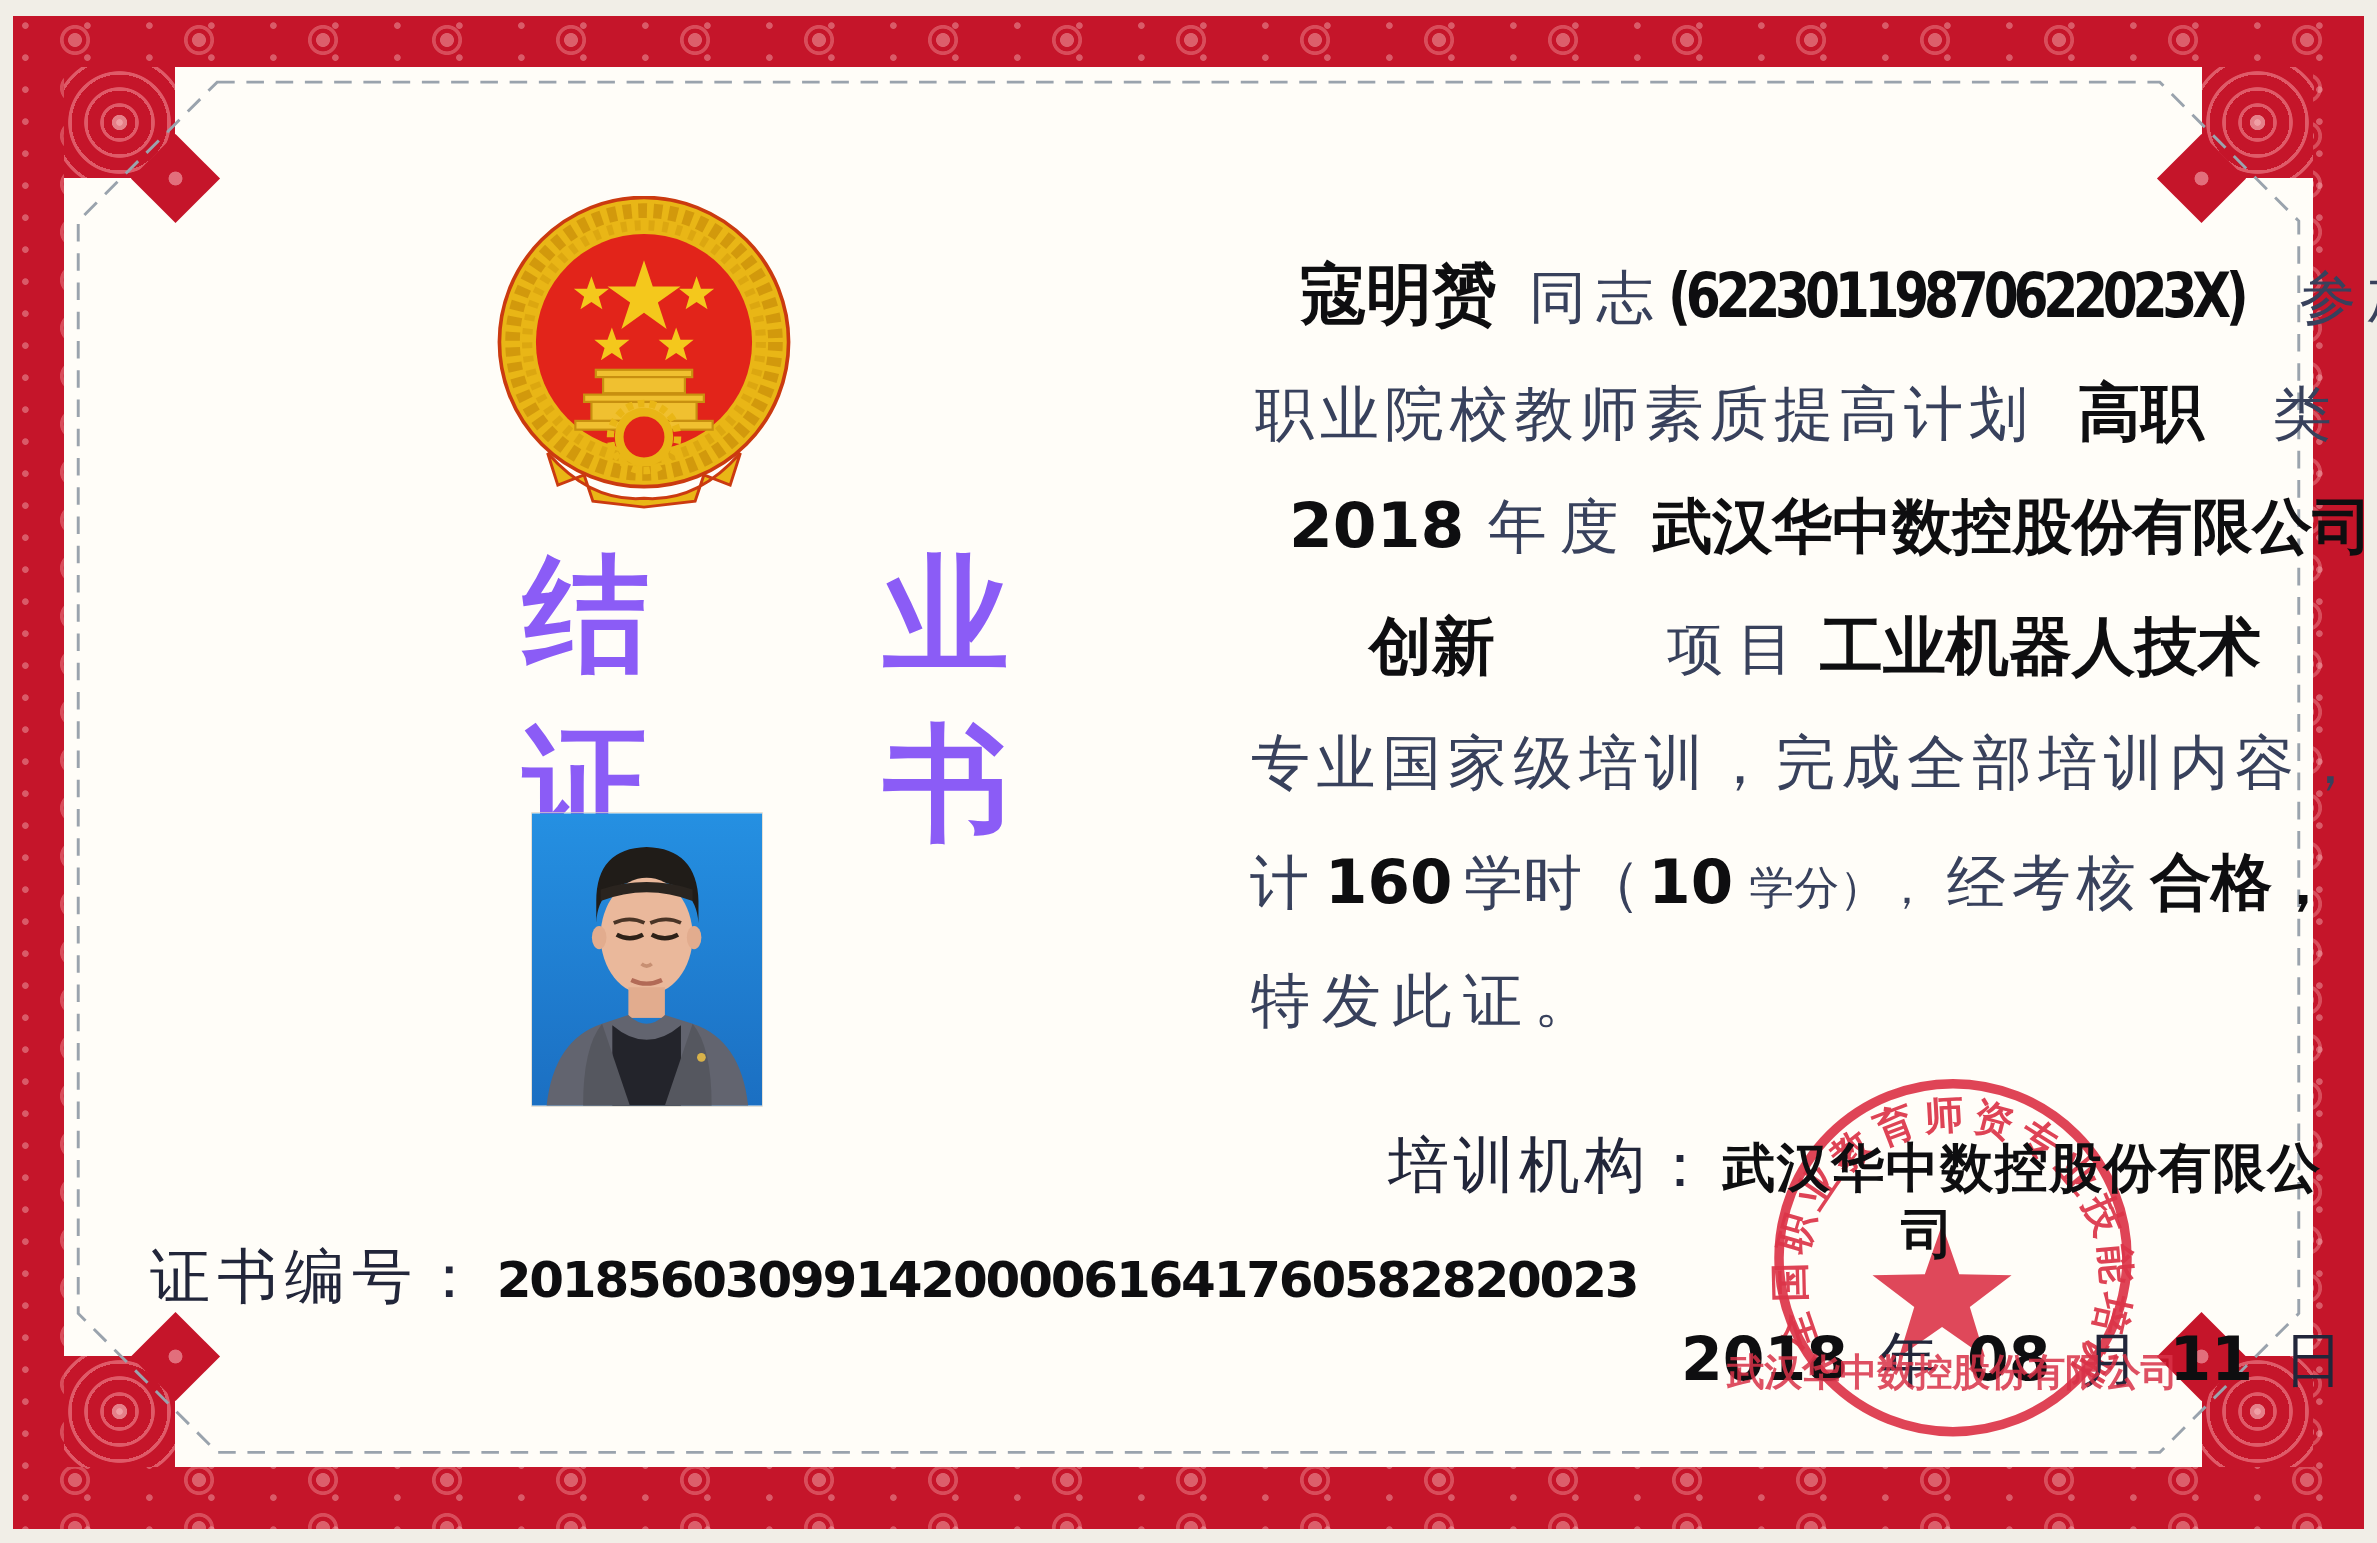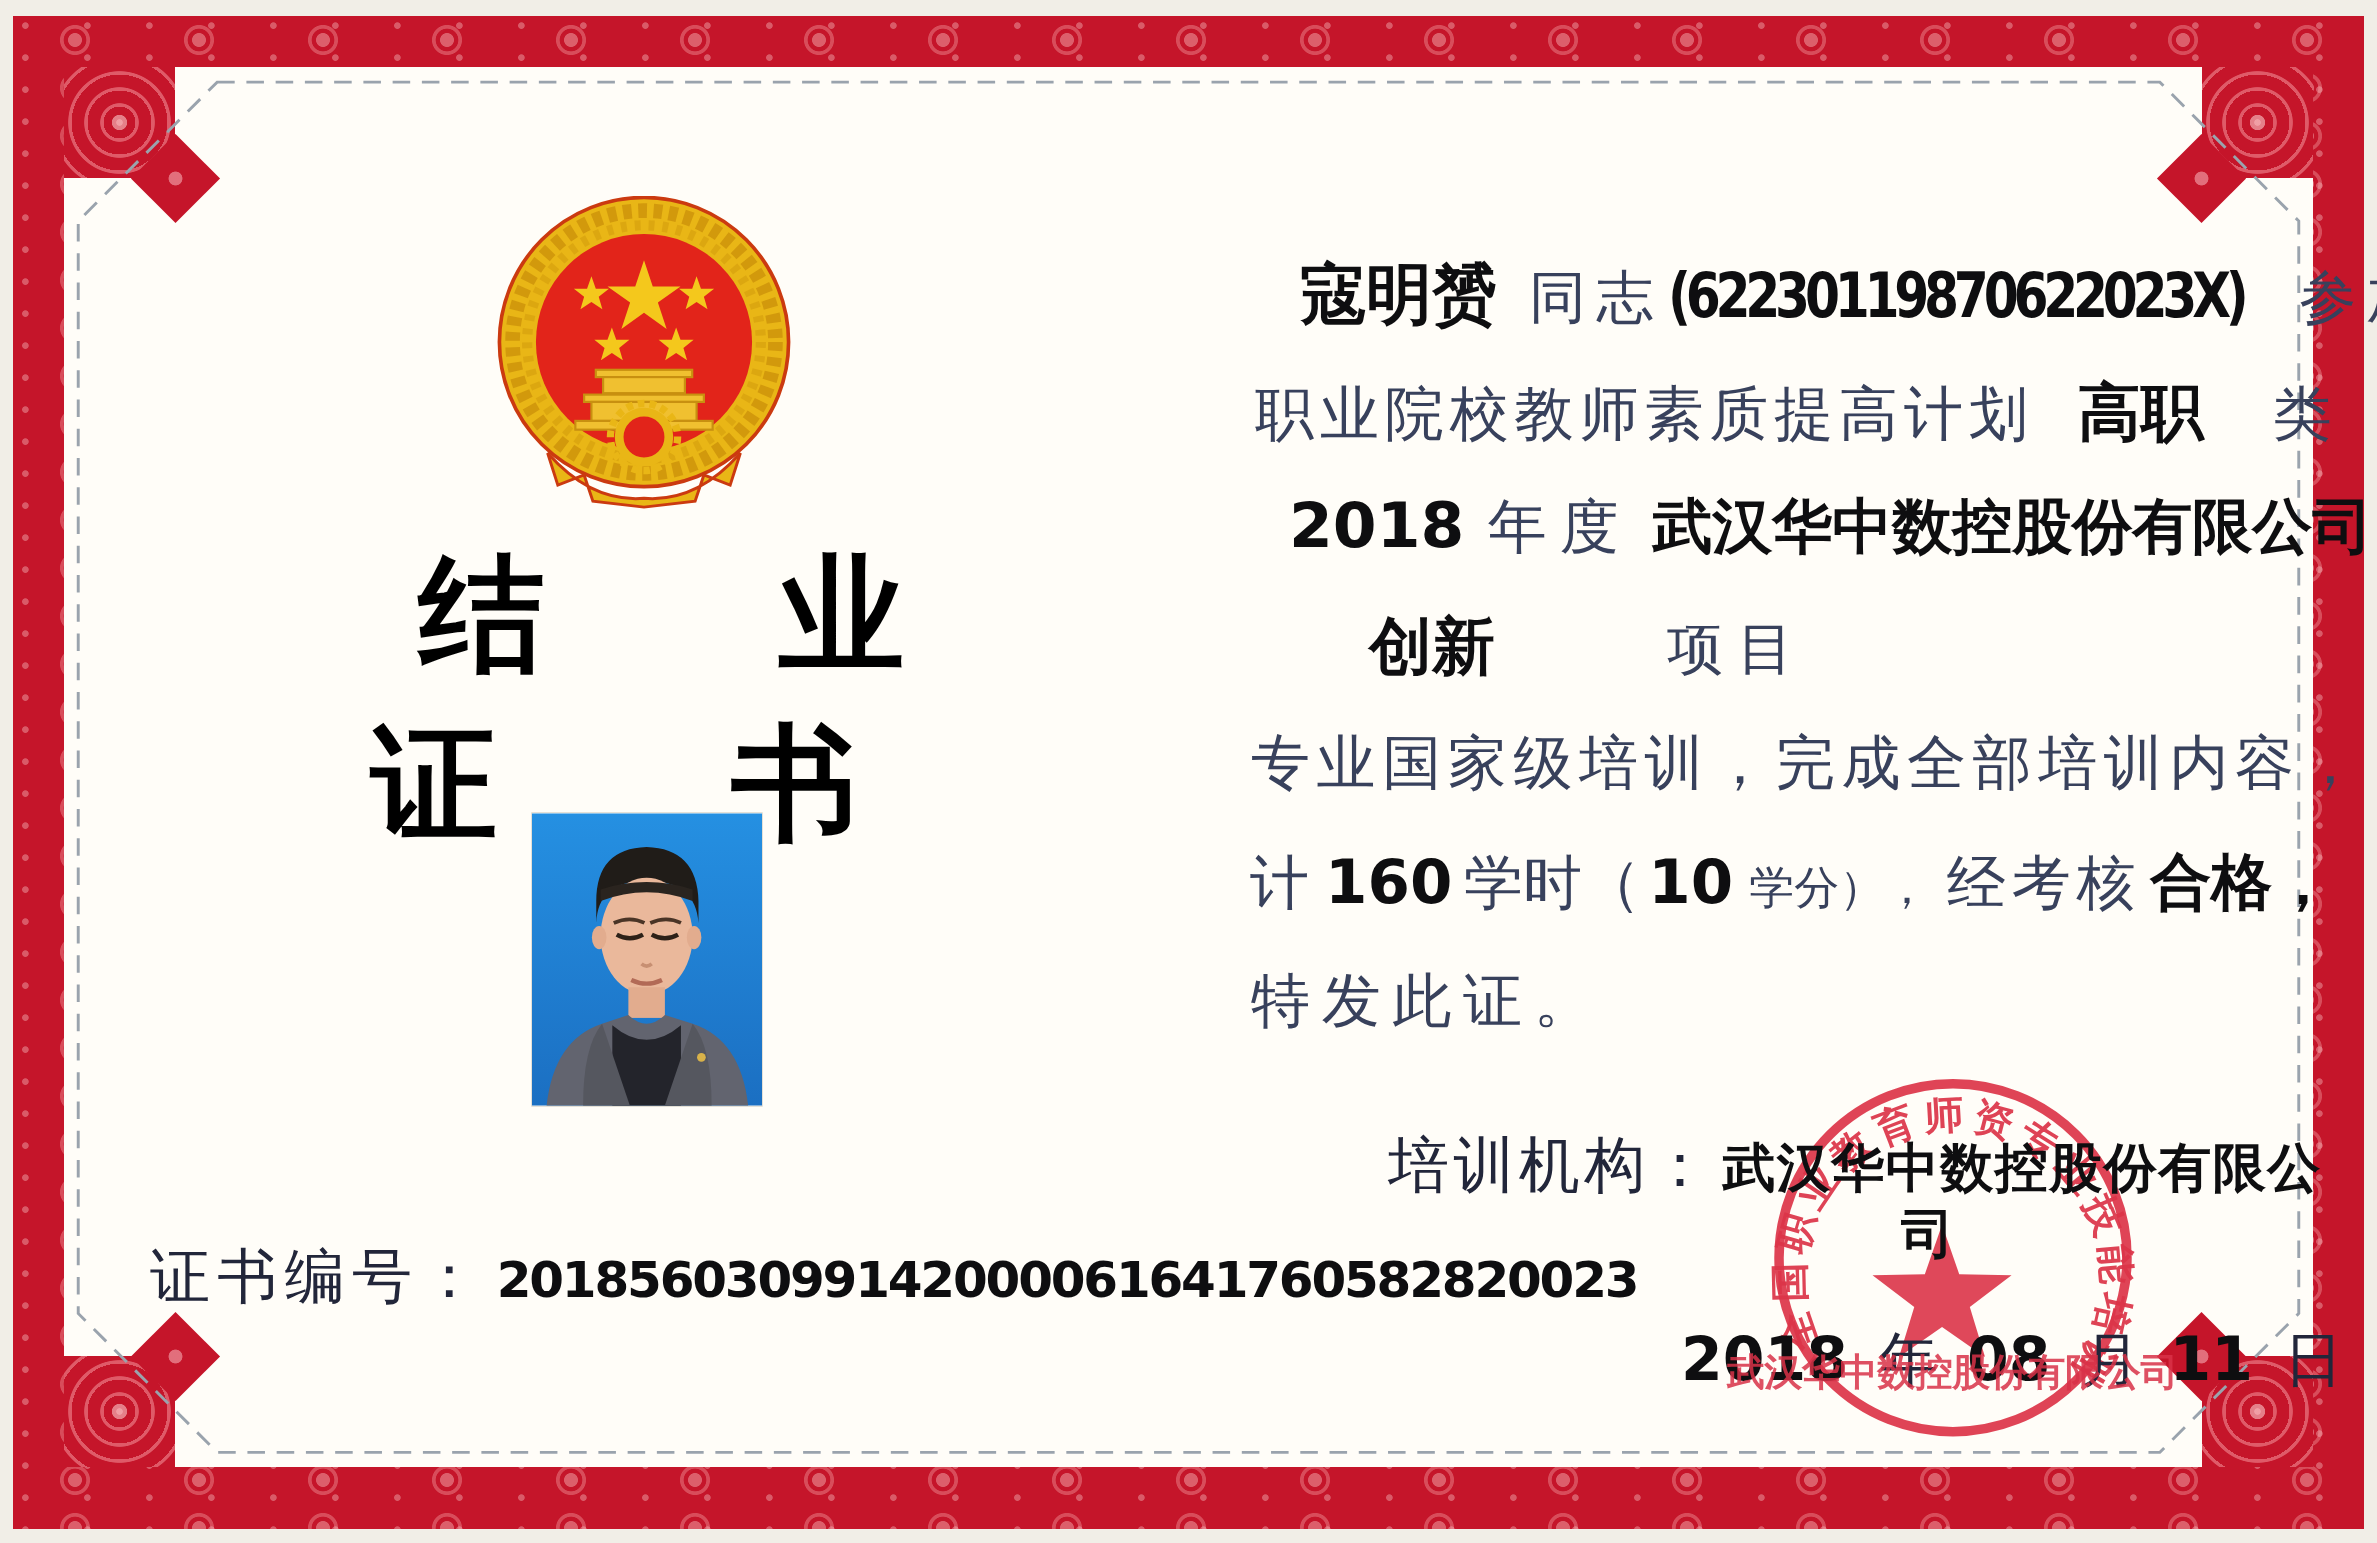--- a/index.html
+++ b/index.html
@@ -25,23 +25,23 @@
   .diamond{position:absolute;width:63px;height:63px;background:#c5152a;transform:rotate(45deg);
            background-image:radial-gradient(circle at 50% 50%, rgba(255,200,205,.5) 0 6.6px, transparent 7.3px);}
   .diamond.tl{left:144px;top:147px;} .diamond.tr{right:144px;top:147px;}
   .diamond.bl{left:144px;bottom:156px;} .diamond.br{right:144px;bottom:156px;}
   .dashline{position:absolute;left:0;top:0;pointer-events:none;}
   
   .kai{font-family:"DejaVu Serif","Liberation Serif",serif;color:#38415c;margin-left:8px;}
   .lbl{font-family:"DejaVu Serif","Liberation Serif",serif;color:#22263a;}
   .blk{font-family:"DejaVu Sans","Liberation Sans",sans-serif;font-weight:700;color:#0e0e10;}
   .line{position:absolute;display:flex;align-items:baseline;white-space:nowrap;}
-  .title{position:absolute;left:219px;top:532px;width:885px;text-align:center;
+  .title{position:absolute;left:219px;top:532px;width:885px;text-align:right;
          font-family:"DejaVu Serif","Liberation Serif",serif;font-weight:bold;
-         font-size:126px;letter-spacing:95px;text-indent:95px;color:#000000;}
+         font-size:126px;letter-spacing:95px;text-indent:95px;color:#8b5cf6;}
   .photo{position:absolute;left:532px;top:813px;width:230px;height:293px;box-shadow:0 0 0 0.7px #d8d3c8;}
   .emblem{position:absolute;left:489px;top:196px;width:310px;height:314px;}
   .seal{position:absolute;left:1741px;top:1042px;width:424px;height:424px;z-index:5;}
   .sealco{position:absolute;left:1704px;top:1346px;width:497px;height:51px;z-index:7;opacity:.85;}
   .ztxt{z-index:6;}
 </style>
 </head>
 <body>
 
 <div class="page">
@@ -130,20 +130,21 @@
 
   <div class="line" style="left:1289px;top:487px;">
     <span class="blk" style="font-size:63px;">2018</span>
     <span class="kai" style="font-size:59px;margin-left:23.4px;letter-spacing:13px;">年度</span>
     <span class="blk" style="font-size:60px;margin-left:20.5px;">武汉华中数控股份有限公司</span>
   </div>
 
   <div class="line" style="left:1369px;top:604px;">
     <span class="blk" style="font-size:63px;">创新</span>
     <span class="kai" style="font-size:56px;margin-left:172px;letter-spacing:14.6px;">项目</span>
+    <span class="blk" style="font-size:63px;margin-left:11.7px;">工业机器人技术</span>
   </div>
 
   <div class="line" style="left:1243px;top:724px;">
     <span class="kai" style="font-size:59px;letter-spacing:6.6px;">专业国家级培训，完成全部培训内容，</span>
   </div>
 
   <div class="line" style="left:1242px;top:842px;">
     <span class="kai" style="font-size:59px;">计</span>
     <span class="blk" style="font-size:61px;margin-left:16px;">160</span>
     <span class="kai" style="font-size:59px;margin-left:11.7px;">学时（</span>

